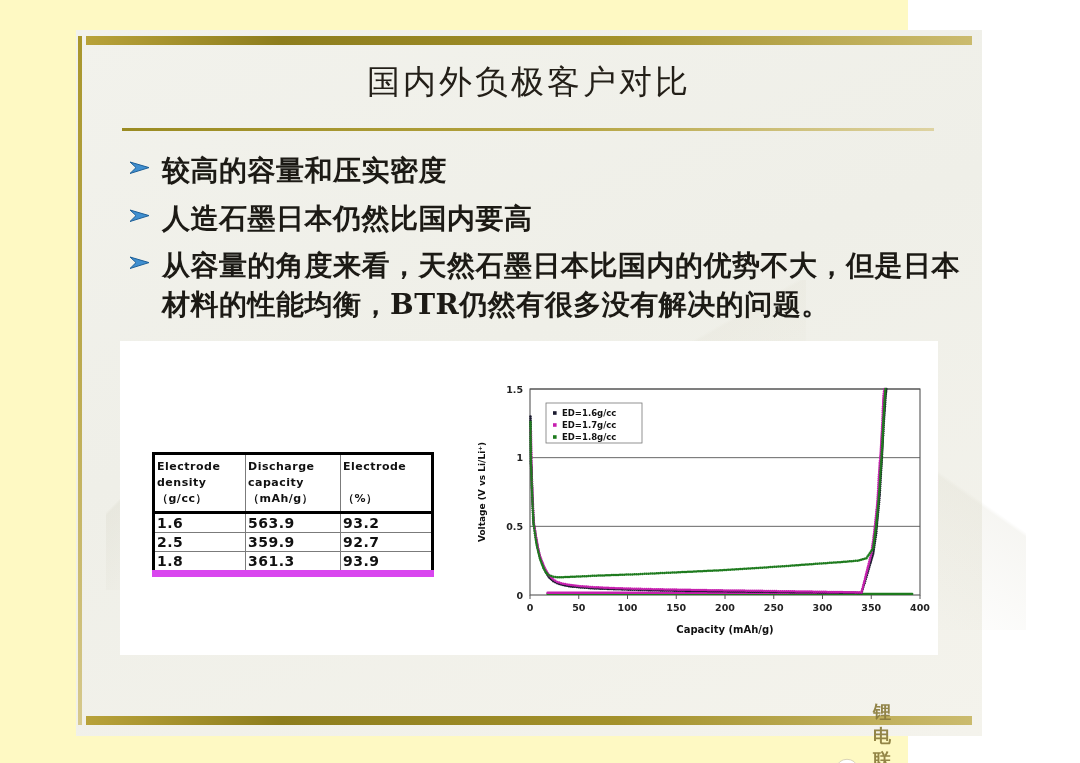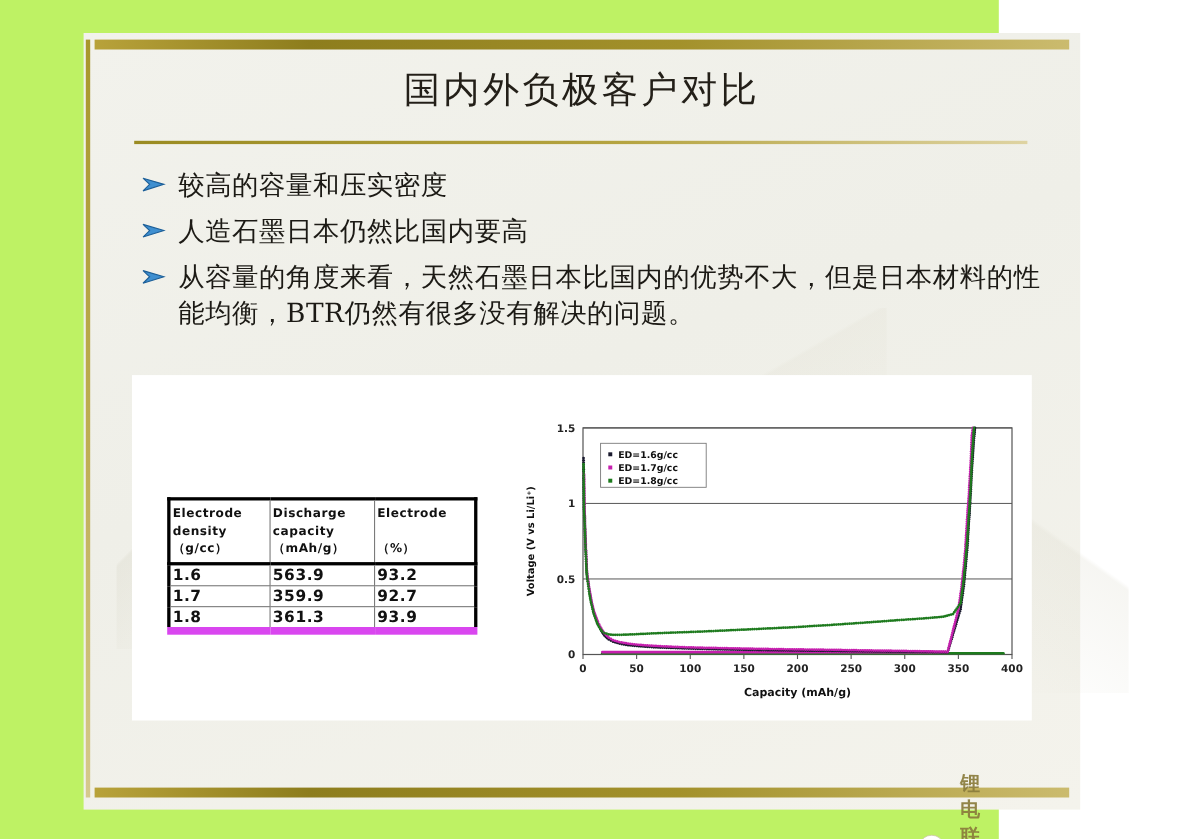--- a/index.html
+++ b/index.html
@@ -3,21 +3,21 @@
 <meta charset="utf-8">
 <style>
   html,body{margin:0;padding:0;}
   body{
     width:1080px;height:763px;overflow:hidden;
     background:#ffffff;
     font-family:"Liberation Serif", serif;
   }
   .slide{
     position:absolute;left:0;top:0;width:908px;height:763px;
-    background:#bef264;
+    background:#fef9c3;
   }
   
   .panel{
     position:absolute;left:76px;top:30px;width:906px;height:706px;
     background:linear-gradient(160deg,#f2f2ec 0%,#efefe8 45%,#f4f3ec 100%);
   }
   
   .wm{position:absolute;pointer-events:none;opacity:.55;}
   .wm-a{left:30px;top:330px;width:150px;height:230px;
     background:linear-gradient(135deg,rgba(255,255,255,0) 40%,rgba(216,214,200,.55) 41%,rgba(255,255,255,0) 75%);}
@@ -45,21 +45,21 @@
   .title-rule{position:absolute;left:122px;top:128px;width:812px;height:3px;
     background:linear-gradient(90deg,#9a8b22 0%,#b5a441 55%,#ded3a2 100%);}
 
   
   .bullets{position:absolute;left:128px;top:152px;width:840px;}
   .bullet{display:flex;align-items:flex-start;margin-bottom:9px;}
   .arrow{flex:0 0 34px;padding-top:7px;}
   .arrow svg{display:block;}
   .btxt{
     font-family:"DejaVu Serif", serif;
-    font-size:24px;line-height:1.38;color:#1c1a15;letter-spacing:.5px;
+    font-size:28px;line-height:1.38;color:#1c1a15;letter-spacing:.5px;font-weight:bold;
   }
 
   
   .figure{
     position:absolute;left:120px;top:341px;width:818px;height:314px;
     background:#ffffff;
   }
 
   
   .dtable{position:absolute;left:32px;top:111px;width:282px;
@@ -158,21 +158,21 @@
           </th>
         </tr>
       </thead>
       <tbody>
         <tr>
           <td>1.6</td>
           <td>563.9</td>
           <td>93.2</td>
         </tr>
         <tr>
-          <td>1.7</td>
+          <td>2.5</td>
           <td>359.9</td>
           <td>92.7</td>
         </tr>
         <tr>
           <td>1.8</td>
           <td>361.3</td>
           <td>93.9</td>
         </tr>
       </tbody>
     </table>

